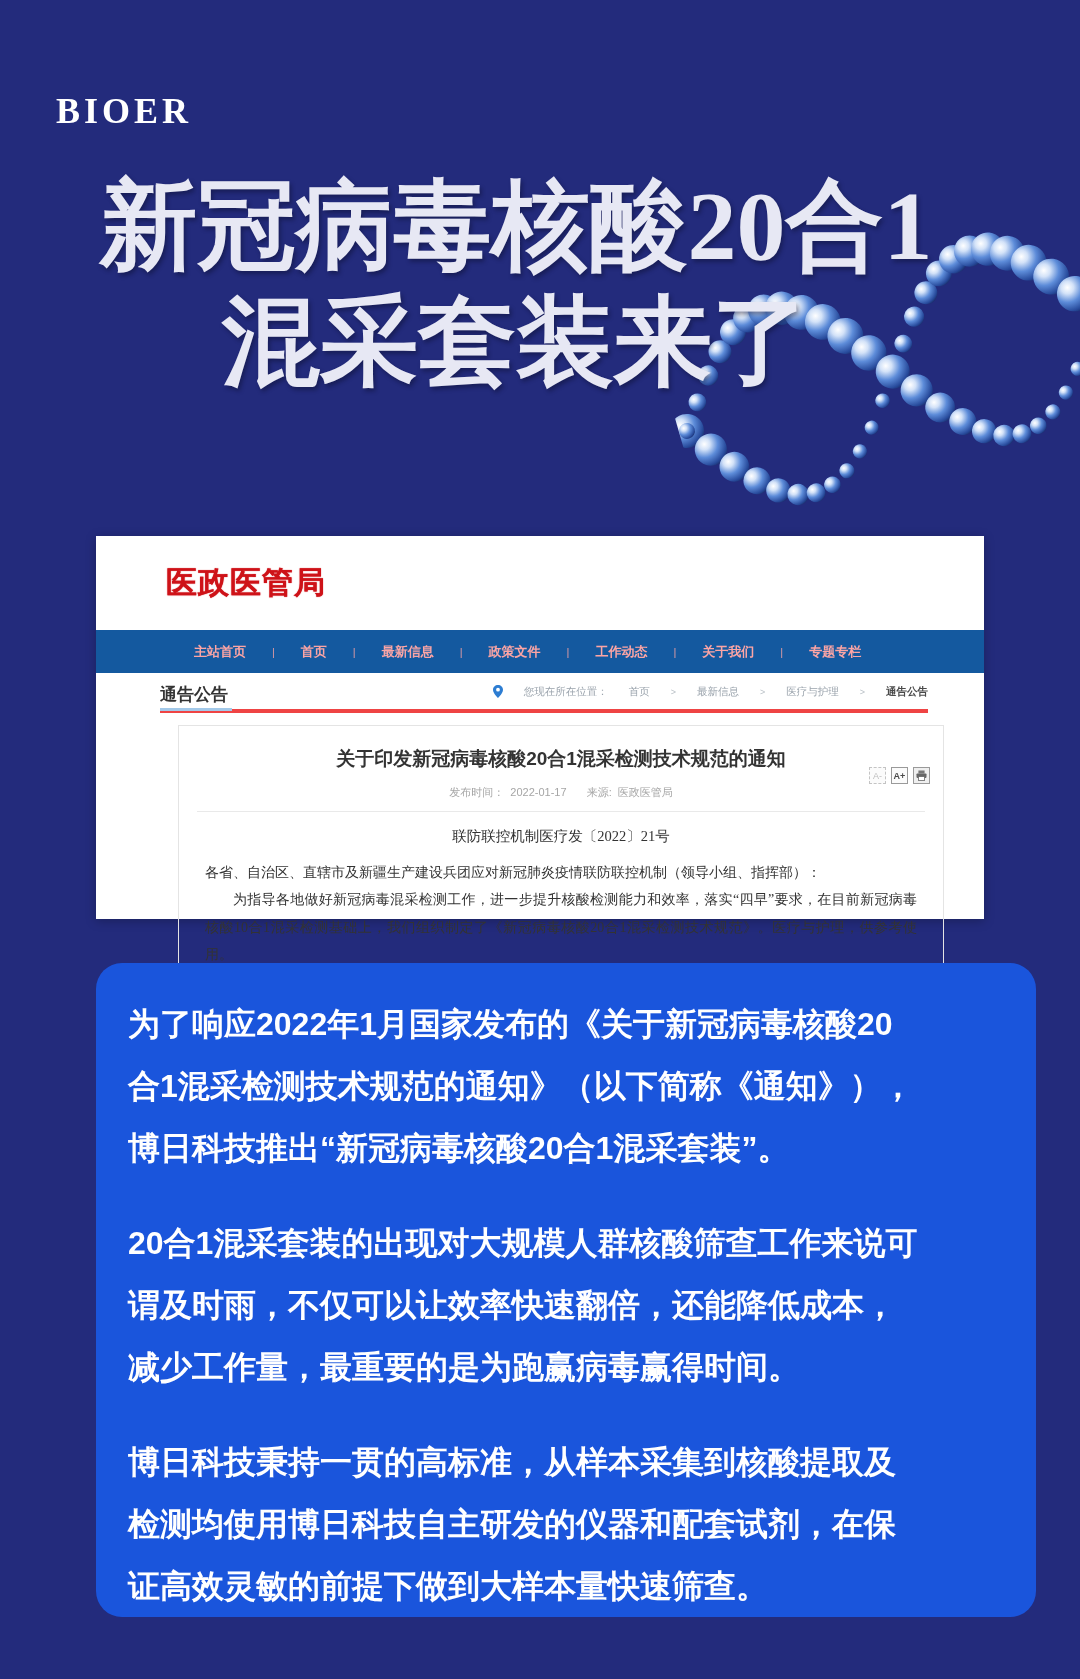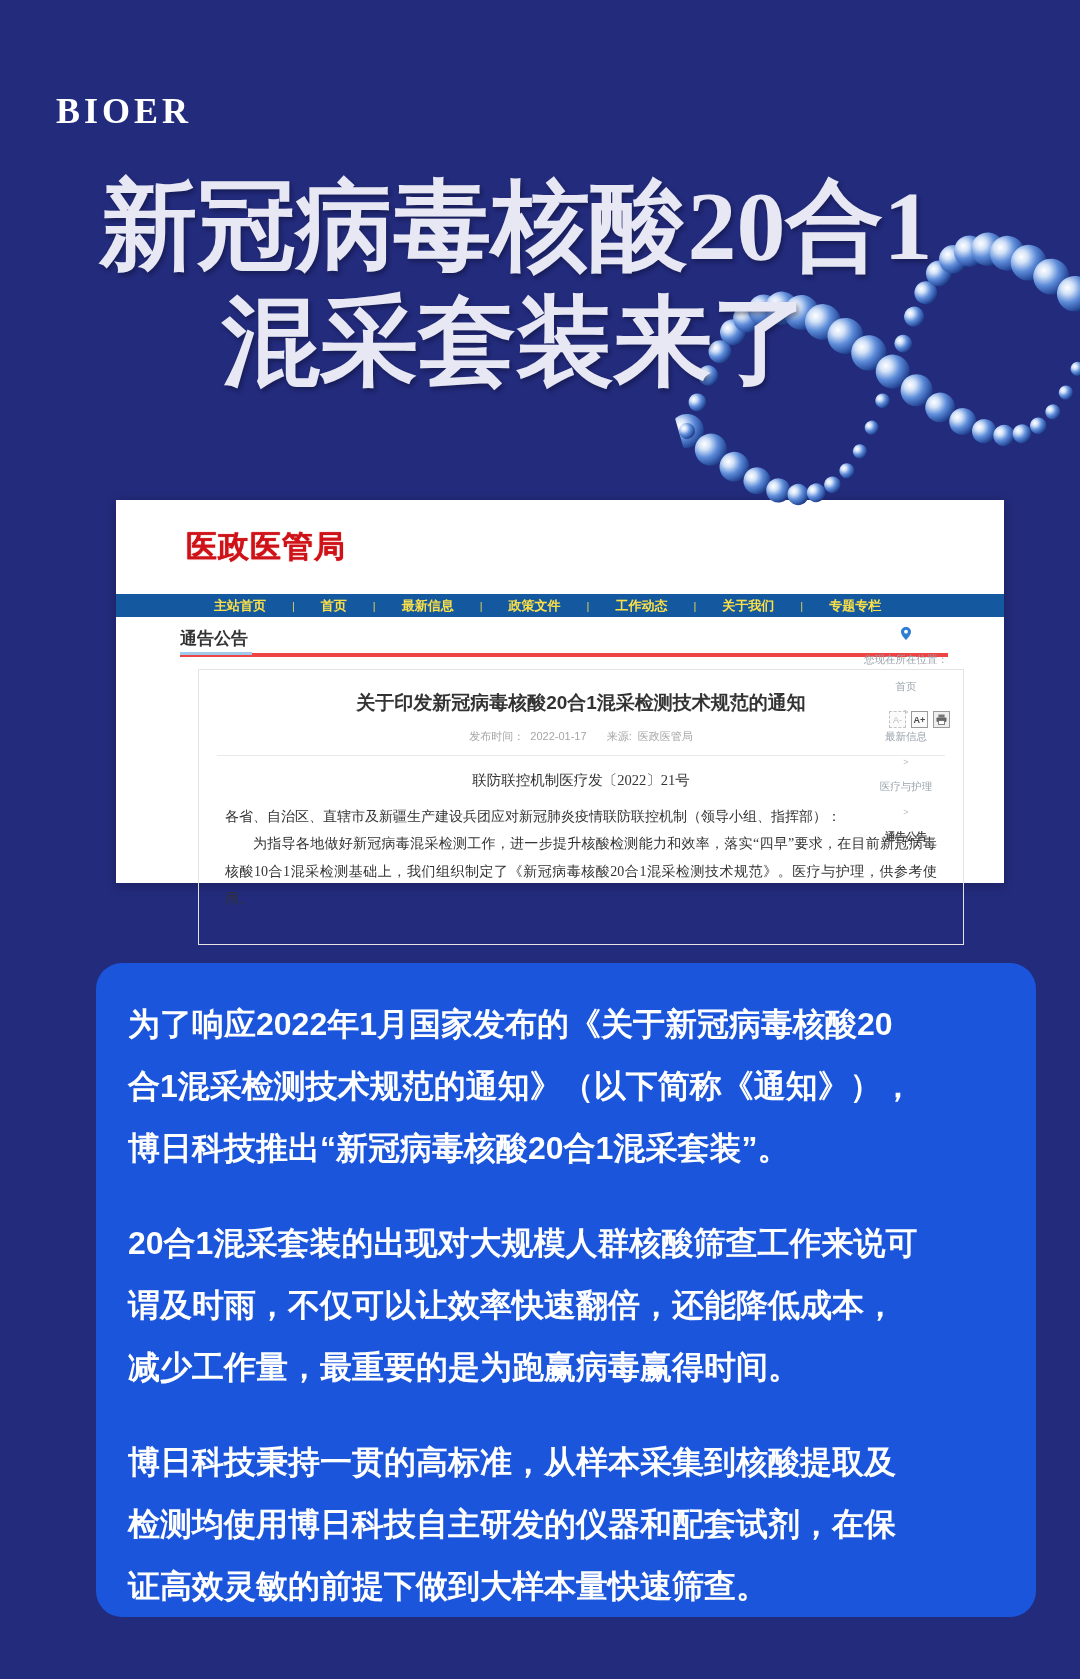--- a/index.html
+++ b/index.html
@@ -24,45 +24,45 @@
     color:#E7E8F4; text-shadow:2px 3px 4px rgba(10,14,45,.45);
     z-index:2; pointer-events:none;
   }
   
   .dna {
     position:absolute; top:212px; right:-70px; width:480px; height:310px;
     transform:rotate(-16deg); z-index:1;
   }
   
   .site {
-    position:absolute; left:96px; top:500px; width:888px; height:383px;
-    background:#ffffff; box-shadow:0 2px 10px rgba(0,0,0,.25);margin-left:20px;
+    position:absolute; left:96px; top:536px; width:888px; height:383px;
+    background:#ffffff; box-shadow:0 2px 10px rgba(0,0,0,.25);
   }
   .site-title {
     margin:26px 0 0 70px; font-size:31px; font-weight:700; color:#CE1218;
     letter-spacing:1px; text-shadow:0 0 1px #CE1218;
   }
   .site-nav {
-    margin-top:26px; height:23px; background:#14599F;
+    margin-top:26px; height:43px; background:#14599F;
     display:flex; align-items:center; padding-left:98px;
-    color:#fde047; font-size:13px; font-weight:700;
+    color:#fca5a5; font-size:13px; font-weight:700;
   }
   .site-nav .nav-item { cursor:pointer; }
   .site-nav .nav-sep { margin:0 26px; font-weight:400; opacity:.85; font-size:11px; }
   .section-row {
     display:flex; justify-content:space-between; 
     margin:10px 56px 0 64px; border-bottom:4px solid #ef4444; height:30px;
   }
   .section-title {
     display:inline-block; font-size:17px; font-weight:700; color:#333;
     border-bottom:3px solid #a3c9e9; padding:0 4px 5px 0; margin-bottom:-2px;
   }
   .breadcrumb {
-    display:flex; align-items:center; gap:13px;
-    font-size:10.5px; color:#9aa3ac; padding-bottom:9px;flex-direction:column;
+    display:flex; align-items:center; gap:21px;
+    font-size:10.5px; color:#9aa3ac; padding-bottom:9px;
   }
   .breadcrumb .crumb { color:#9aa3ac; cursor:pointer; }
   .breadcrumb .crumb-current { color:#4a4a4a; font-weight:700; }
   .breadcrumb .crumb-sep { font-size:9px; color:#b9c0c6; }
   .pin-icon { width:10px; height:13px; flex:0 0 auto; }
   .article-box {
     margin:12px 40px 0 82px; border:1px solid #e4e4e4;
     position:relative; padding-bottom:32px; min-height:188px;
   }
   .article-title {

